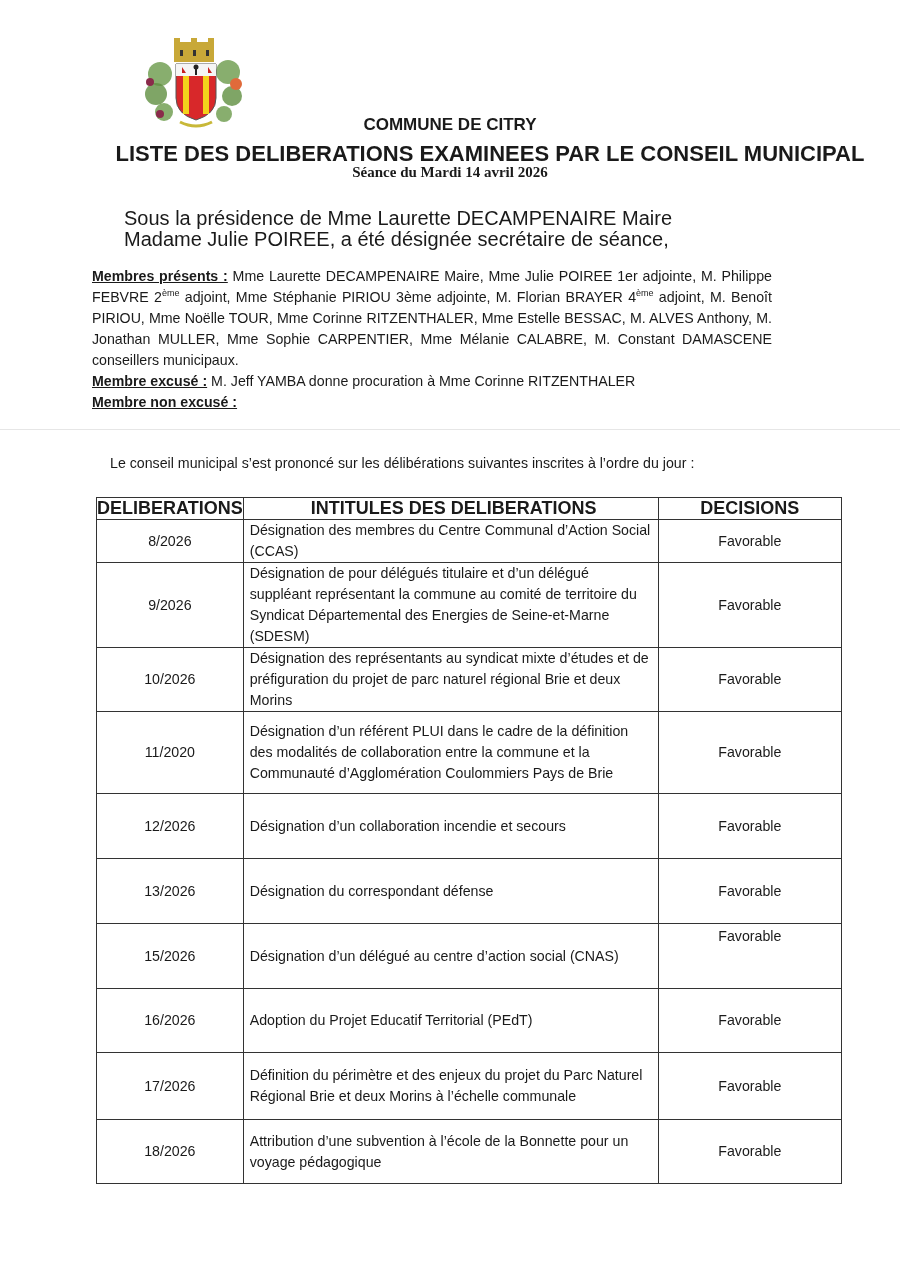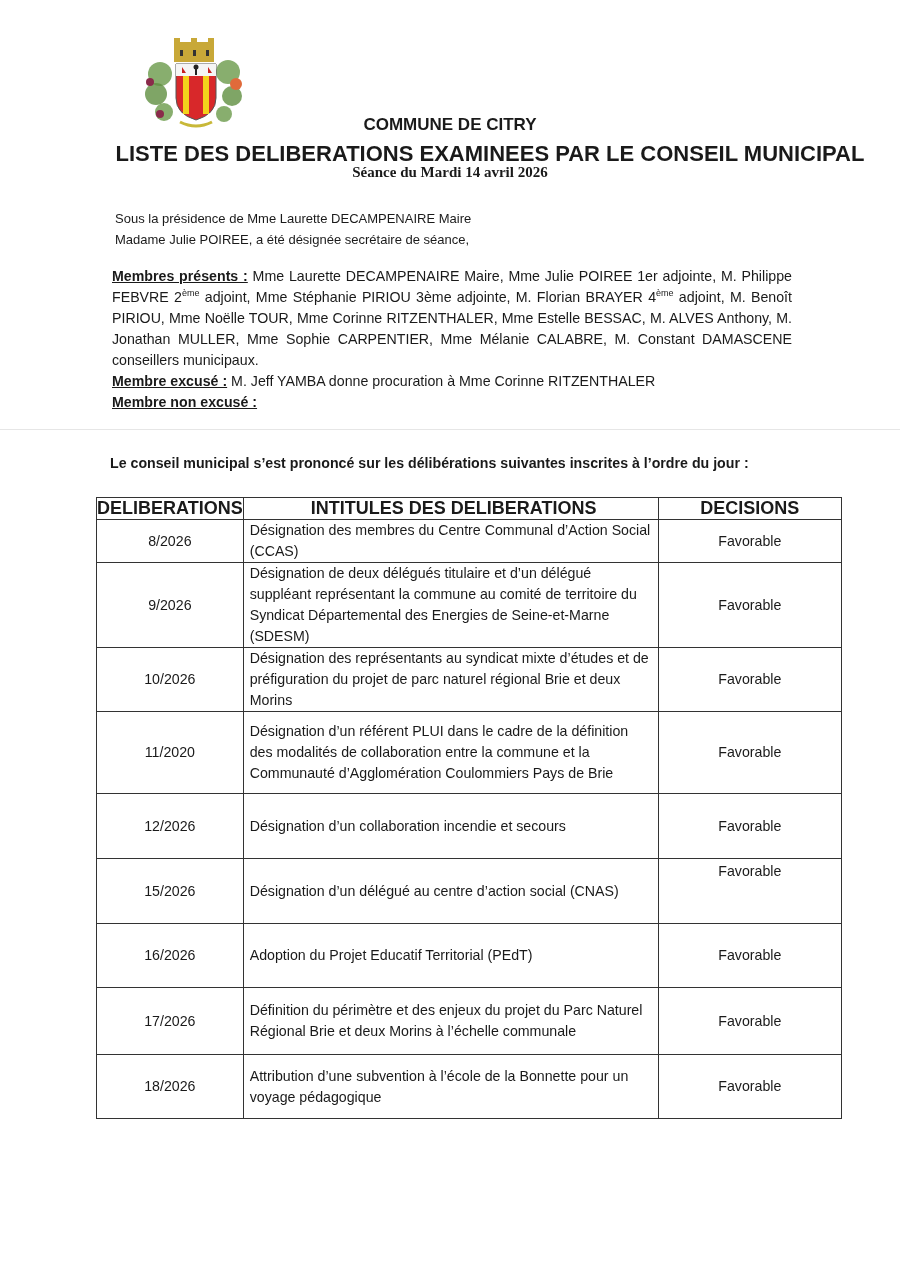--- a/index.html
+++ b/index.html
@@ -3,28 +3,28 @@
 <meta charset="utf-8">
 <style>
   html, body { margin: 0; padding: 0; background: #ffffff; }
   body { width: 900px; height: 1273px; position: relative; overflow: hidden;
          font-family: "Liberation Sans", "DejaVu Sans", sans-serif; color: #1a1a1a; }
   .crest { position: absolute; left: 140px; top: 36px; width: 106px; height: 96px; }
   .header { position: absolute; left: 100px; width: 800px; text-align: center; font-weight: bold; }
   .h1 { top: 115px; font-size: 17px; left: 100px; width: 700px; padding-left: 0; }
   .h2 { top: 141px; font-size: 22px; left: 100px; width: 780px; }
   .h3 { top: 164px; font-size: 15px; left: 100px; width: 700px; font-family: Liberation Serif, serif; }
-  .intro { position: absolute; left: 115px; top: 208px; width: 700px; font-size: 13px; line-height: 21px; }
+  .intro { position: absolute; left: 124px; top: 208px; width: 700px; font-size: 20px; line-height: 21px; }
   .intro p { margin: 0; }
-  .members { position: absolute; left: 112px; top: 266px; width: 680px; font-size: 14.2px; line-height: 21px; text-align: justify; }
+  .members { position: absolute; left: 92px; top: 266px; width: 680px; font-size: 14.2px; line-height: 21px; text-align: justify; }
   .members p { margin: 0; }
   .u { text-decoration: underline; font-weight: bold; }
   sup { font-size: 9px; line-height: 0; }
   .sep { position: absolute; left: 0; top: 429px; width: 900px; height: 1px; background: #e6e6e6; }
-  .lead { position: absolute; left: 110px; top: 455px; font-size: 14.2px; font-weight: bold; }
+  .lead { position: absolute; left: 110px; top: 455px; font-size: 14.2px; }
   table.delib { position: absolute; left: 96px; top: 497px; border-collapse: collapse; width: 746px;
                 font-size: 14.2px; line-height: 21px; }
   table.delib td, table.delib th { border: 1.3px solid #333; padding: 0 4px; vertical-align: middle; }
   table.delib th { font-weight: bold; font-size: 18px; height: 21px; text-align: center; padding: 0; }
   .c1 { width: 128px; text-align: center; }
   .c2 { width: 404px; text-align: left; padding-left: 6px !important; }
   .c3 { text-align: center; }
   .top td { vertical-align: top; }
   .top td.c2 { vertical-align: top; }
 </style>
@@ -93,36 +93,41 @@
     </tr>
   </thead>
   <tbody>
     <tr class="top" style="height:42px">
       <td class="c1">8/2026</td>
       <td class="c2">Désignation des membres du Centre Communal d’Action Social (CCAS)</td>
       <td class="c3">Favorable</td>
     </tr>
     <tr style="height:82px">
       <td class="c1">9/2026</td>
-      <td class="c2">Désignation de deux délégués titulaire et d’un délégué suppléant représentant la commune au comité de territoire du Syndicat Départemental des Energies de Seine-et-Marne (SDESM)</td>
+      <td class="c2">Désignation de pour délégués titulaire et d’un délégué suppléant représentant la commune au comité de territoire du Syndicat Départemental des Energies de Seine-et-Marne (SDESM)</td>
       <td class="c3">Favorable</td>
     </tr>
     <tr style="height:62px">
       <td class="c1">10/2026</td>
       <td class="c2">Désignation des représentants au syndicat mixte d’études et de préfiguration du projet de parc naturel régional Brie et deux Morins</td>
       <td class="c3">Favorable</td>
     </tr>
     <tr style="height:82px">
       <td class="c1">11/2020</td>
       <td class="c2">Désignation d’un référent PLUI dans le cadre de la définition des modalités de collaboration entre la commune et la Communauté d’Agglomération Coulommiers Pays de Brie</td>
       <td class="c3">Favorable</td>
     </tr>
     <tr style="height:65px">
       <td class="c1">12/2026</td>
       <td class="c2">Désignation d’un collaboration incendie et secours</td>
+      <td class="c3">Favorable</td>
+    </tr>
+    <tr style="height:65px">
+      <td class="c1">13/2026</td>
+      <td class="c2">Désignation du correspondant défense</td>
       <td class="c3">Favorable</td>
     </tr>
     <tr style="height:65px">
       <td class="c1">15/2026</td>
       <td class="c2">Désignation d’un délégué au centre d’action social (CNAS)</td>
       <td class="c3" style="vertical-align:top;padding-top:2px">Favorable</td>
     </tr>
     <tr style="height:64px">
       <td class="c1">16/2026</td>
       <td class="c2">Adoption du Projet Educatif Territorial (PEdT)</td>

